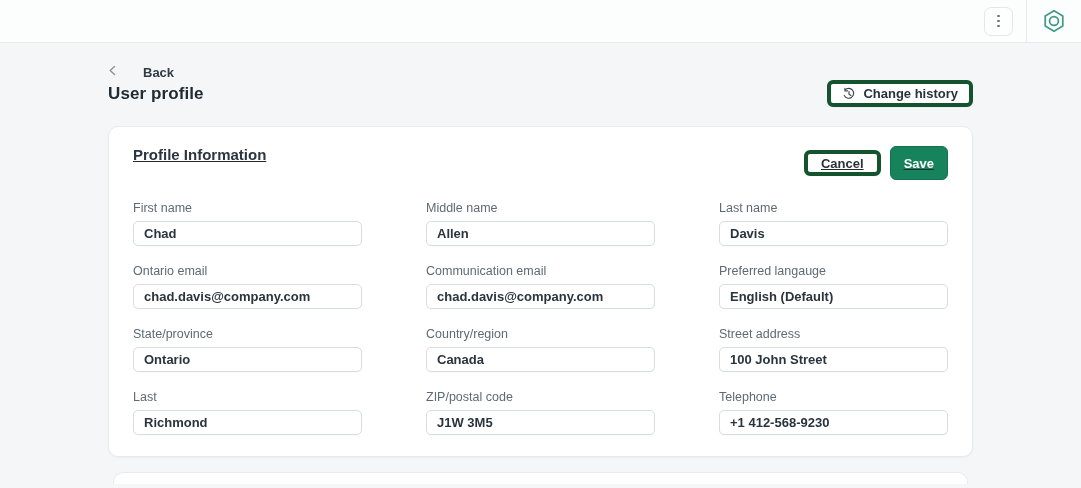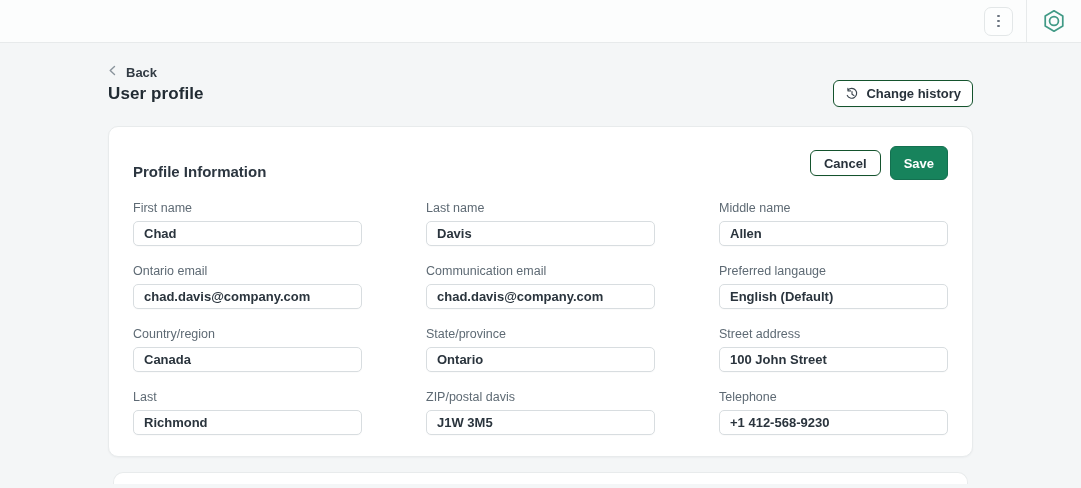--- a/index.html
+++ b/index.html
@@ -36,42 +36,42 @@
     margin: 0 14px;
     display: flex; align-items: center; justify-content: center;
     cursor: pointer;
   }
 
   
   .content { width: 865px; margin: 0 auto; }
 
   .back-row {
     margin-top: 22px;
-    display: inline-flex; align-items: flex-start; gap: 9px;
+    display: inline-flex; align-items: flex-start; gap: 26px;
     cursor: pointer;
   }
   .back-row .chev { display: flex; align-items: center; }
   .back-label { font-size: 13px; font-weight: 600; color: #323b44; }
 
   .title-row {
     display: flex; align-items: center; justify-content: space-between;
   }
   .page-title { font-size: 17px; font-weight: 600; color: #212b33; letter-spacing: .1px; }
 
   .btn {
     display: inline-flex; align-items: center; justify-content: center; gap: 7px;
     border-radius: 6px;
     font-family: "Liberation Sans", sans-serif;
     font-size: 13px; font-weight: 600;
     cursor: pointer;
     white-space: nowrap;
   }
   .btn-outline {
     background: #ffffff;
-    border: 1px solid #14532d;
+    border: 4px solid #14532d;
     color: #28323b;
     box-shadow: 0 1px 1px rgba(20,30,40,.03);
   }
   .btn-history { height: 27px; padding: 0 11px; }
   .btn-cancel  { height: 26px; padding: 0 13px; }
   .btn-save {
     height: 26px; padding: 16px 13px;
     background: #17835c;
     border: 1px solid #147050;
     color: #ffffff;
@@ -80,22 +80,23 @@
   
   .card {
     margin-top: 19px;
     background: #ffffff;
     border: 1px solid #e8ebec;
     border-radius: 10px;
     box-shadow: 0 1px 2px rgba(24,36,48,.04);
     padding: 19px 24px 21px 24px;
   }
   .card-header {
-    display: flex; align-items: flex-end; justify-content: space-between;
+    display: flex; align-items: flex-start; justify-content: space-between;
     margin-bottom: 21px;
+    text-decoration: underline;
   }
   .card-title { font-size: 15px; font-weight: 600; color: #2c3640; }
   .card-actions { display: flex; align-items: center; gap: 9px; margin-left: 46px; }
 
   .form-grid {
     display: grid;
     grid-template-columns: 1fr 1fr 1fr;
     column-gap: 64px;
     row-gap: 18px;
   }
@@ -187,60 +188,60 @@
       </div>
     </div>
 
     <div class="form-grid">
 
       <div class="field">
         <label class="field-label">First name</label>
         <input class="field-input" type="text" value="Chad" style="">
       </div>
       <div class="field">
+        <label class="field-label">Middle name</label>
+        <input class="field-input" type="text" value="Allen" style="">
+      </div>
+      <div class="field">
         <label class="field-label">Last name</label>
         <input class="field-input" type="text" value="Davis" style="">
       </div>
-      <div class="field">
-        <label class="field-label">Middle name</label>
-        <input class="field-input" type="text" value="Allen" style="">
-      </div>
 
       <div class="field">
         <label class="field-label">Ontario email</label>
         <input class="field-input" type="text" value="chad.davis@company.com" style="">
       </div>
       <div class="field">
         <label class="field-label">Communication email</label>
         <input class="field-input" type="text" value="chad.davis@company.com" style="">
       </div>
       <div class="field">
         <label class="field-label">Preferred langauge</label>
         <input class="field-input" type="text" value="English (Default)" style="">
       </div>
 
       <div class="field">
+        <label class="field-label">State/province</label>
+        <input class="field-input" type="text" value="Ontario" style="">
+      </div>
+      <div class="field">
         <label class="field-label">Country/region</label>
         <input class="field-input" type="text" value="Canada" style="">
       </div>
       <div class="field">
-        <label class="field-label">State/province</label>
-        <input class="field-input" type="text" value="Ontario" style="">
-      </div>
-      <div class="field">
         <label class="field-label">Street address</label>
         <input class="field-input" type="text" value="100 John Street" style="">
       </div>
 
       <div class="field">
         <label class="field-label">Last</label>
         <input class="field-input" type="text" value="Richmond" style="">
       </div>
       <div class="field">
-        <label class="field-label">ZIP/postal davis</label>
+        <label class="field-label">ZIP/postal code</label>
         <input class="field-input" type="text" value="J1W 3M5" style="">
       </div>
       <div class="field">
         <label class="field-label">Telephone</label>
         <input class="field-input" type="text" value="+1 412-568-9230" style="">
       </div>
 
     </div>
   </section>
 

